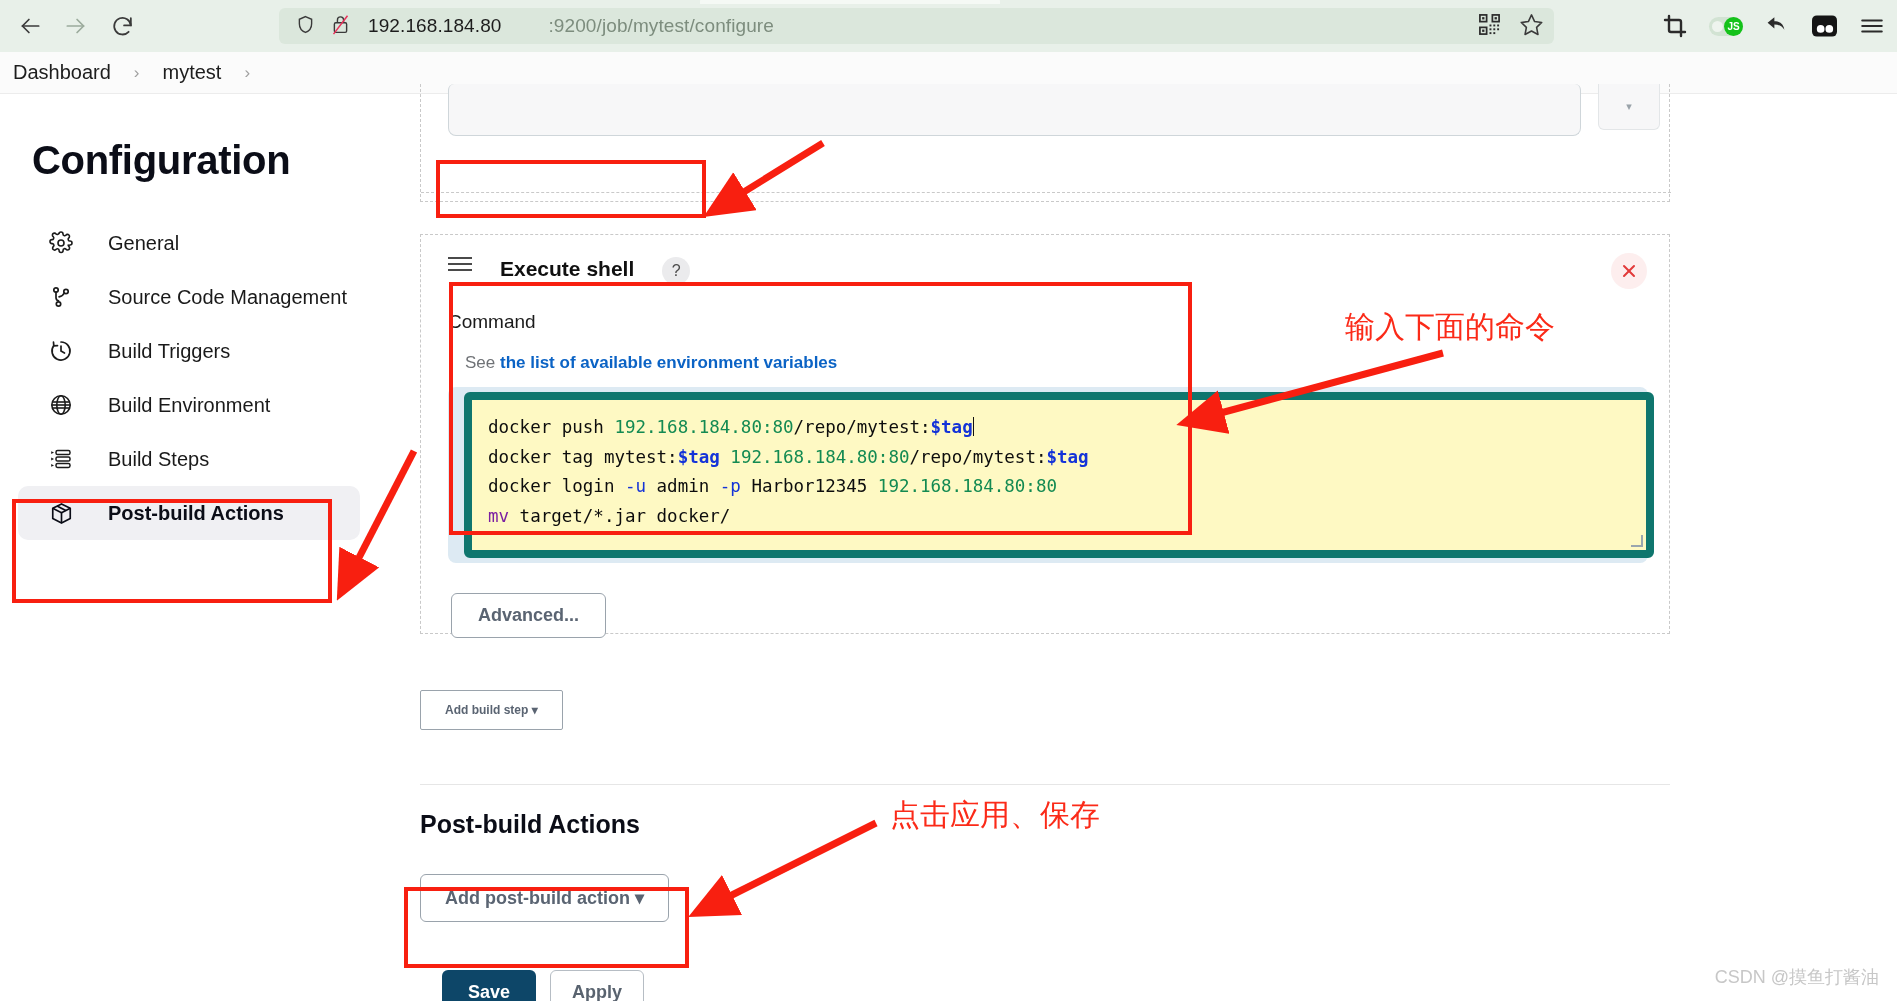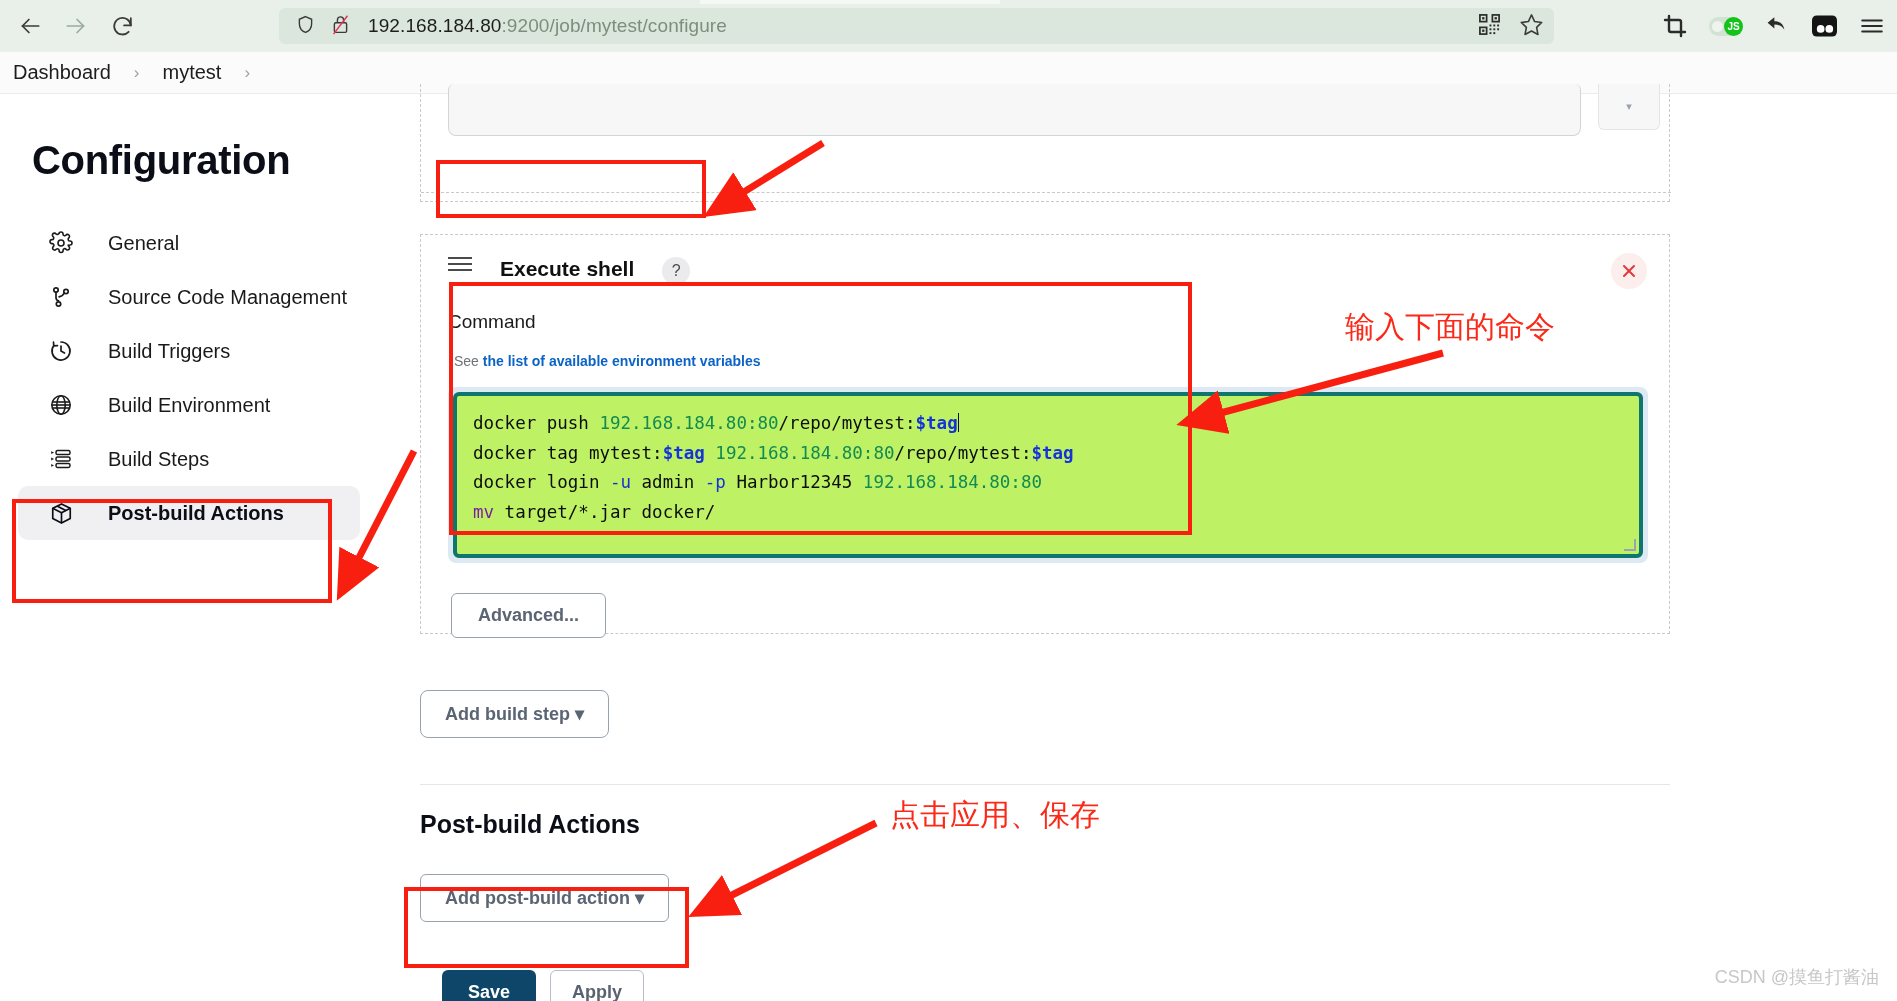--- a/index.html
+++ b/index.html
@@ -31,21 +31,21 @@
     width: 1275px; height: 36px;
     background: #dbe7dc; border-radius: 6px;
     display: flex; align-items: center;
   }
   .url-icons { display: flex; align-items: center; gap: 14px; padding-left: 16px; }
   .url-text {
     margin-left: 17px;
     font-size: 19px; color: #1d1d1d; letter-spacing: .1px;
     white-space: nowrap;
   }
-  .url-text .dim { color: #7d8d7e; }
+  .url-text .dim { color: #7d8d7e; margin-left: 47px; }
   .url-right {
     position: absolute; right: 10px; top: 0; height: 36px;
     display: flex; align-items: center; gap: 18px;
   }
   .tb-right {
     position: absolute; right: 12px; top: 0; height: 52px;
     display: flex; align-items: center; gap: 22px;
   }
   .ext-icon { display: flex; align-items: center; justify-content: flex-start; color: #2b2b2b; }
   .js-toggle {
@@ -157,40 +157,41 @@
     width: 36px; height: 36px; border-radius: 50%;
     background: #fdeeee; color: #e23a3a;
     display: flex; align-items: center; justify-content: center;
     font-size: 19px;
   }
   .cmd-label {
     position: absolute; left: 27px; top: 76px;
     font-size: 19px; color: #1b1b1b;
   }
   .env-line {
-    position: absolute; left: 33px; top: 118px;
-    font-size: 14px; color: #6f7276;
+    position: absolute; left: 44px; top: 118px;
+    font-size: 17px; color: #6f7276;
   }
   .env-line a { color: #0b63c5; font-weight: bold; text-decoration: none; }
 
   .code-outer {
     position: absolute; left: 27px; top: 152px;
     width: 1200px; height: 176px;
     background: #ddeaf3; border-radius: 8px;
     padding: 5px;
   }
   .code-box {
     width: 100%; height: 100%;
-    background: #bef264; border: 4px solid #0f766e;
+    background: #fef9c3; border: 8px solid #0f766e;
     border-radius: 6px;
     padding: 13px 16px;
     font-family: "DejaVu Sans Mono", monospace;
     font-size: 17.5px; line-height: 29.5px;
     color: #0d0d0d; overflow: hidden;
     position: relative;
+    margin-left: 11px;
   }
   .code-box .resize {
     position: absolute; right: 3px; bottom: 3px;
     width: 12px; height: 12px;
     border-right: 2px solid #9aa6ae; border-bottom: 2px solid #9aa6ae;
   }
   .tok-kw { color: #7b1fa2; }
   .tok-flag { color: #1433d8; }
   .tok-var { color: #1433d8; font-weight: bold; }
   .tok-num { color: #138a52; }
@@ -199,23 +200,23 @@
   .advanced-btn {
     position: absolute; left: 30px; top: 358px;
     padding: 11px 26px;
     border: 1px solid #9aa3ac; border-radius: 6px;
     background: #fff; color: #5a6472;
     font-size: 18px; font-weight: bold;
   }
   .addstep-btn {
     position: absolute; left: 0px; top: 596px;
     padding: 12px 24px;
-    border: 1px solid #9aa3ac; border-radius: 8px;
+    border: 1px solid #9aa3ac; border-radius: 2px;
     background: #fff; color: #5a6472;
-    font-size: 18px; font-weight: bold;
+    font-size: 12px; font-weight: bold;
   }
   .hr-main {
     position: absolute; left: 0px; top: 690px;
     width: 1250px; border-top: 1px solid #e6e6e6;
   }
   .pba-title {
     position: absolute; left: 0px; top: 716px;
     font-size: 25px; font-weight: bold; color: #0b0d17;
   }
   .addpba-btn {

